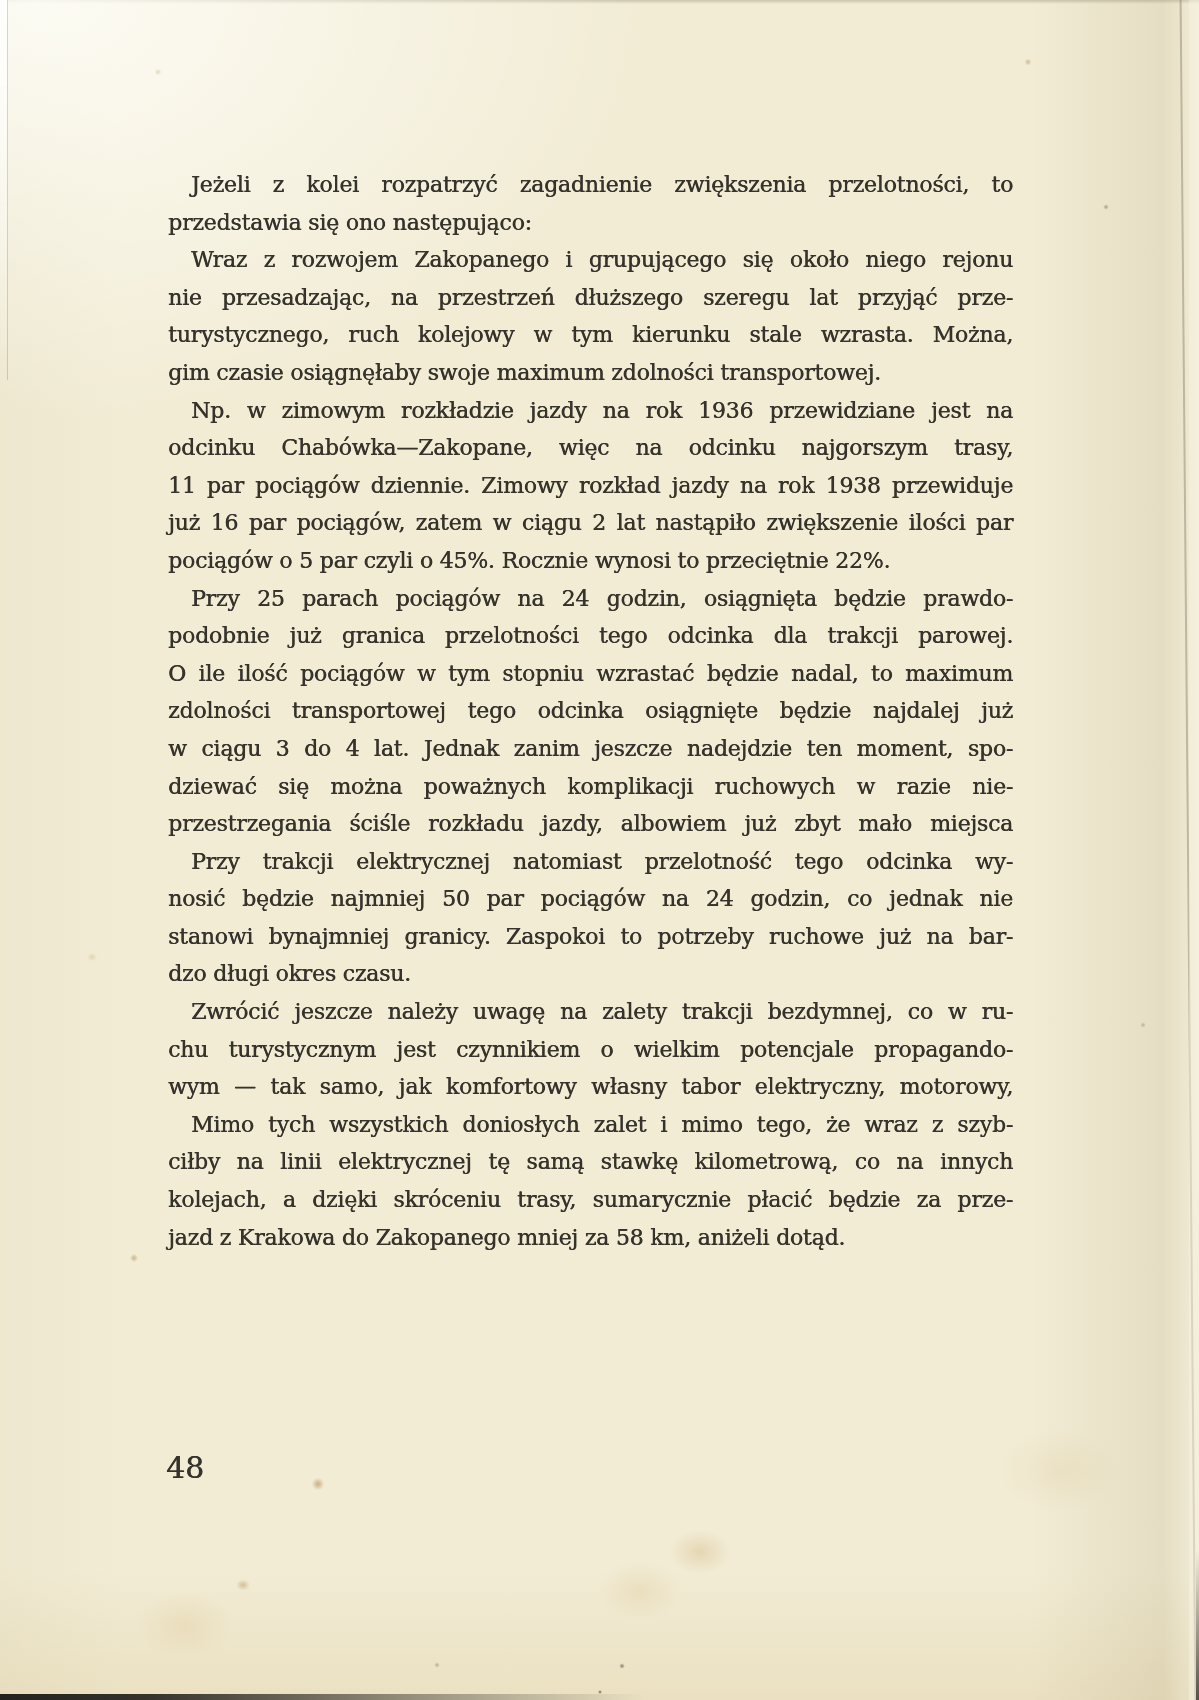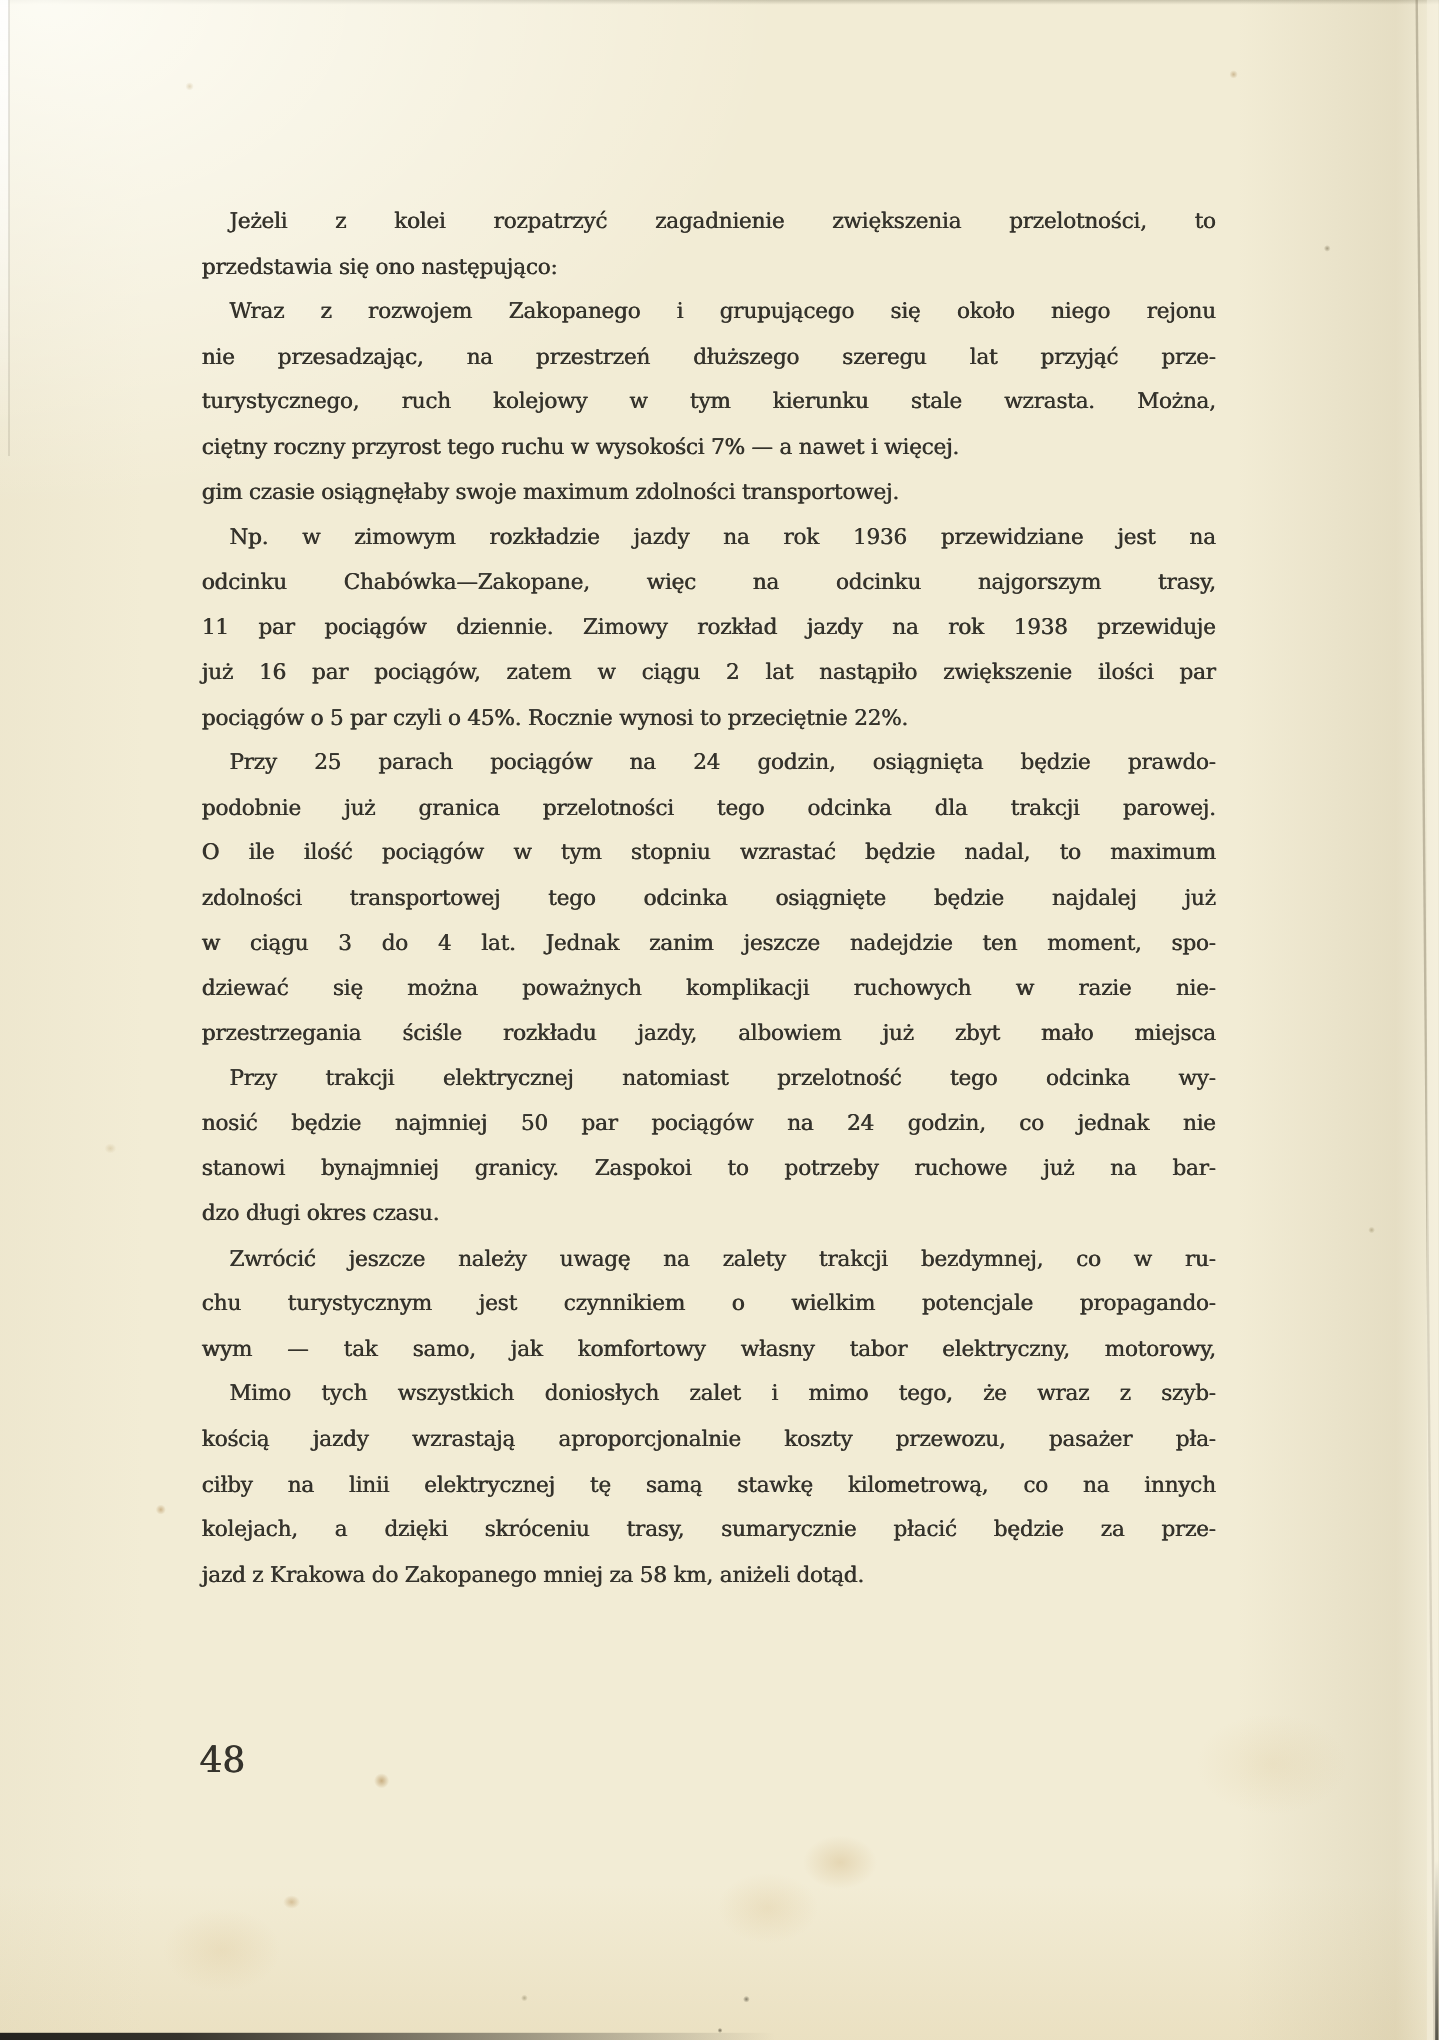--- a/index.html
+++ b/index.html
@@ -67,21 +67,21 @@
     background: linear-gradient(to top, rgba(58,56,47,0.85), rgba(58,56,47,0));
     pointer-events: none;
   }
 
   .text-block {
     position: absolute;
     left: 168px;
     top: 166px;
     width: 845px;
     color: #35332c;
-    font-size: 18px;
+    font-size: 22px;
     line-height: 37.6px;
     letter-spacing: -0.2px;
     text-shadow: 0.45px 0 0 currentColor;
   }
   .line {
     text-align: justify;
     text-align-last: justify;
   }
   .line.indent { padding-left: 23px; }
   .line.para-end { text-align-last: left; }
@@ -105,21 +105,20 @@
   <div class="edge-right-light"></div>
   <div class="edge-bottom"></div>
   <div class="edge-bottom-right"></div>
 
   <div class="text-block" id="text-block">
       <div class="line indent">Jeżeli z kolei rozpatrzyć zagadnienie zwiększenia przelotności, to</div>
       <div class="line para-end">przedstawia się ono następująco:</div>
       <div class="line indent">Wraz z rozwojem Zakopanego i grupującego się około niego rejonu</div>
       <div class="line">nie przesadzając, na przestrzeń dłuższego szeregu lat przyjąć prze-</div>
       <div class="line">turystycznego, ruch kolejowy w tym kierunku stale wzrasta. Można,</div>
-      <div class="line para-end">ciętny roczny przyrost tego ruchu w wysokości 7% — a nawet i więcej.</div>
       <div class="line para-end">gim czasie osiągnęłaby swoje maximum zdolności transportowej.</div>
       <div class="line indent">Np. w zimowym rozkładzie jazdy na rok 1936 przewidziane jest na</div>
       <div class="line">odcinku Chabówka—Zakopane, więc na odcinku najgorszym trasy,</div>
       <div class="line">11 par pociągów dziennie. Zimowy rozkład jazdy na rok 1938 przewiduje</div>
       <div class="line">już 16 par pociągów, zatem w ciągu 2 lat nastąpiło zwiększenie ilości par</div>
       <div class="line para-end">pociągów o 5 par czyli o 45%. Rocznie wynosi to przeciętnie 22%.</div>
       <div class="line indent">Przy 25 parach pociągów na 24 godzin, osiągnięta będzie prawdo-</div>
       <div class="line">podobnie już granica przelotności tego odcinka dla trakcji parowej.</div>
       <div class="line">O ile ilość pociągów w tym stopniu wzrastać będzie nadal, to maximum</div>
       <div class="line">zdolności transportowej tego odcinka osiągnięte będzie najdalej już</div>
@@ -127,20 +126,19 @@
       <div class="line">dziewać się można poważnych komplikacji ruchowych w razie nie-</div>
       <div class="line">przestrzegania ściśle rozkładu jazdy, albowiem już zbyt mało miejsca</div>
       <div class="line indent">Przy trakcji elektrycznej natomiast przelotność tego odcinka wy-</div>
       <div class="line">nosić będzie najmniej 50 par pociągów na 24 godzin, co jednak nie</div>
       <div class="line">stanowi bynajmniej granicy. Zaspokoi to potrzeby ruchowe już na bar-</div>
       <div class="line para-end">dzo długi okres czasu.</div>
       <div class="line indent">Zwrócić jeszcze należy uwagę na zalety trakcji bezdymnej, co w ru-</div>
       <div class="line">chu turystycznym jest czynnikiem o wielkim potencjale propagando-</div>
       <div class="line">wym — tak samo, jak komfortowy własny tabor elektryczny, motorowy,</div>
       <div class="line indent">Mimo tych wszystkich doniosłych zalet i mimo tego, że wraz z szyb-</div>
-      <div class="line">kością jazdy wzrastają aproporcjonalnie koszty przewozu, pasażer pła-</div>
       <div class="line">ciłby na linii elektrycznej tę samą stawkę kilometrową, co na innych</div>
       <div class="line">kolejach, a dzięki skróceniu trasy, sumarycznie płacić będzie za prze-</div>
       <div class="line para-end">jazd z Krakowa do Zakopanego mniej za 58 km, aniżeli dotąd.</div>
     </div>
 
   <div class="page-number">48</div>
 </div>
 
 </body></html>

